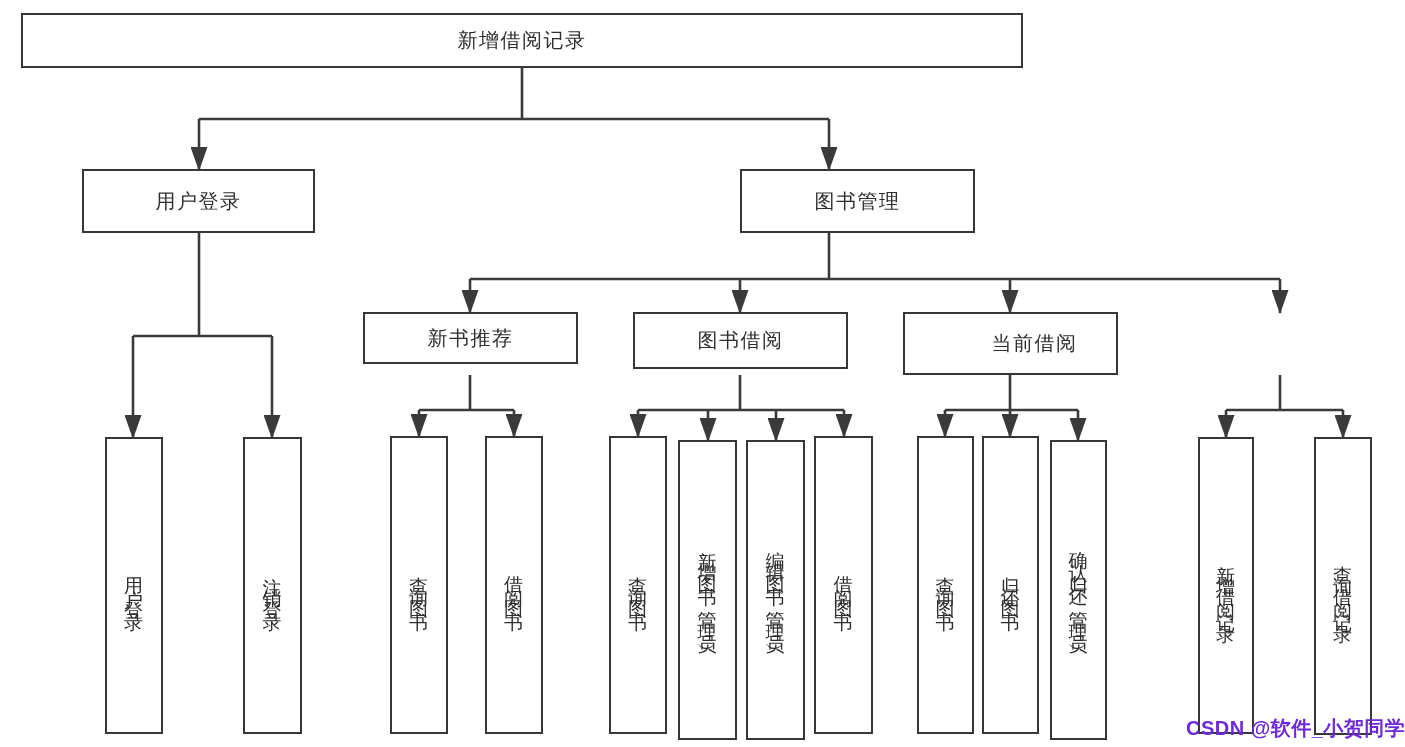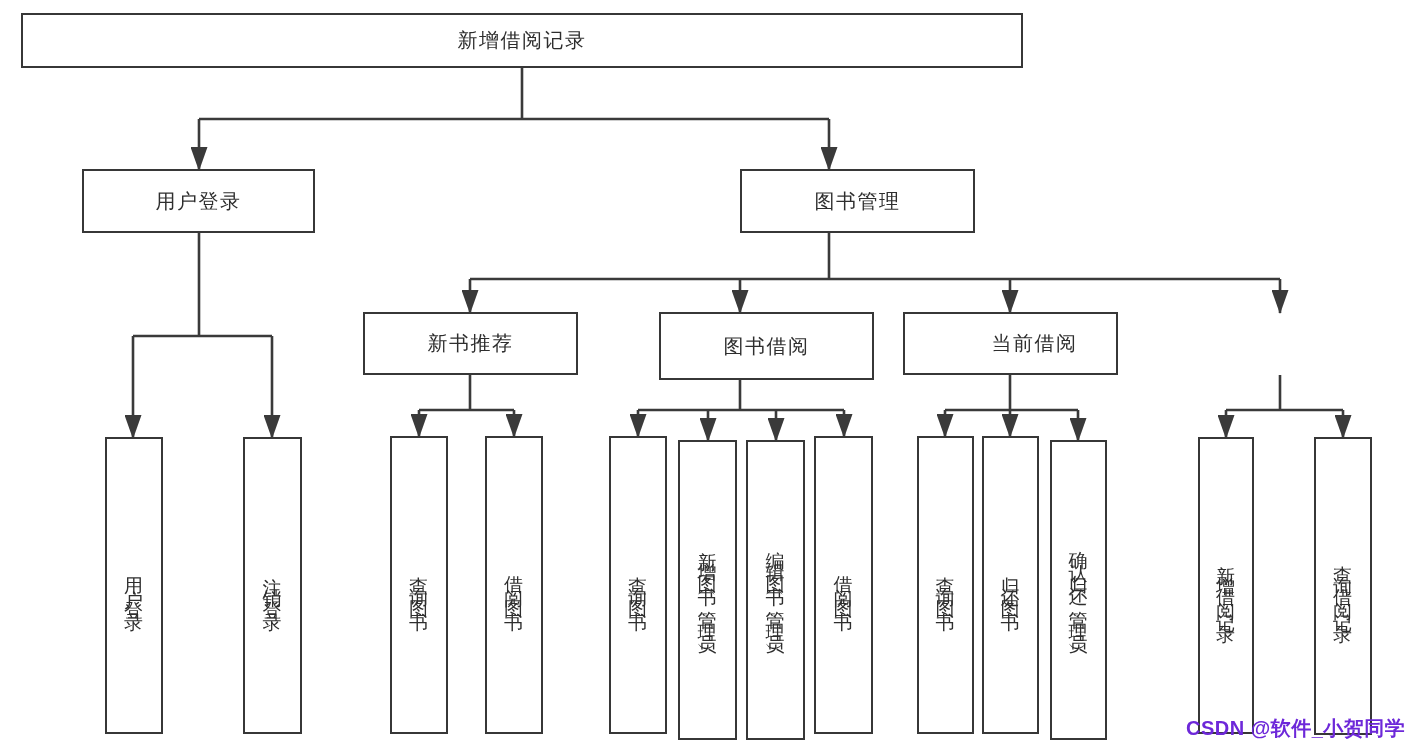--- a/index.html
+++ b/index.html
@@ -104,24 +104,24 @@
     <span class="h-label">新增借阅记录</span>
   </div>
 
   <div class="box" style="left:82px; top:169px; width:233px; height:64px;">
     <span class="h-label">用户登录</span>
   </div>
   <div class="box" style="left:712px; top:169px; width:235px; height:64px;margin-left:28px;">
     <span class="h-label">图书管理</span>
   </div>
 
-  <div class="box" style="left:363px; top:312px; width:215px; height:63px;">
+  <div class="box" style="left:363px; top:312px; width:215px; height:52px;">
     <span class="h-label">新书推荐</span>
   </div>
-  <div class="box" style="left:633px; top:312px; width:215px; height:68px;margin-left:26px;">
+  <div class="box" style="left:633px; top:312px; width:215px; height:57px;">
     <span class="h-label">图书借阅</span>
   </div>
   <div class="box" style="left:903px; top:312px; width:215px; height:63px;padding-left:48px;">
     <span class="h-label">当前借阅</span>
   </div>
 
   <div class="box" style="left:105px; top:437px; width:58px; height:297px;">
     <span class="v-label">用户登录</span>
   </div>
   <div class="box" style="left:243px; top:437px; width:59px; height:297px;">

